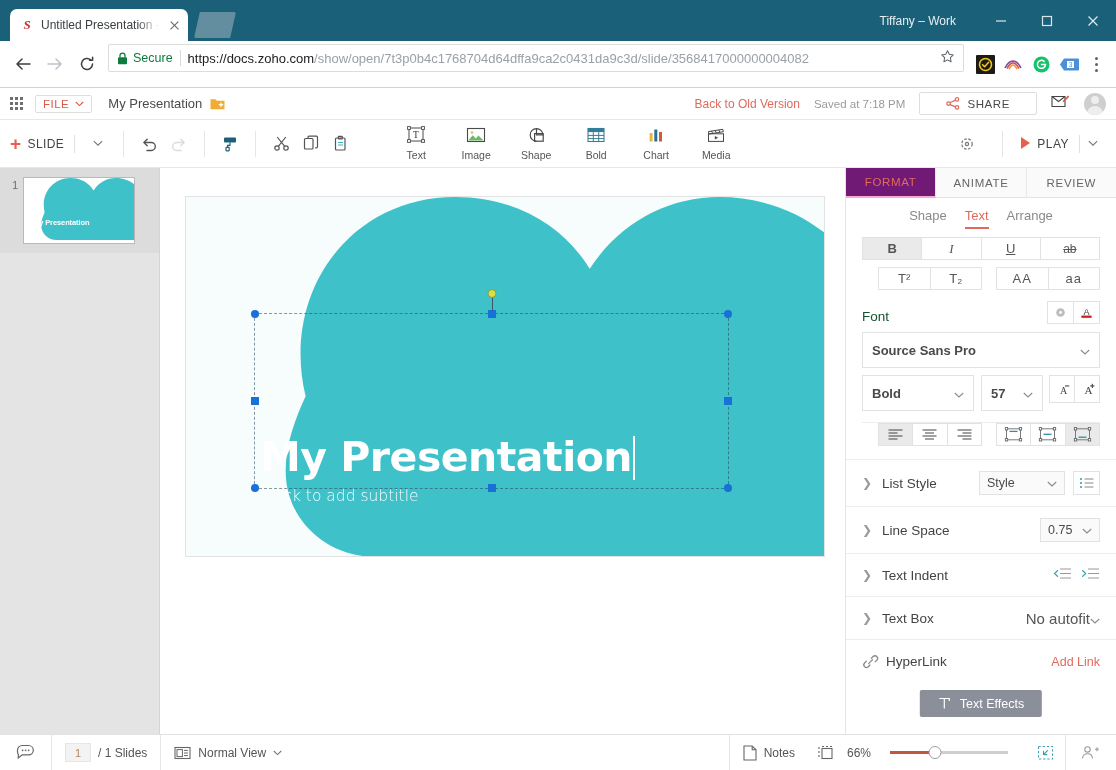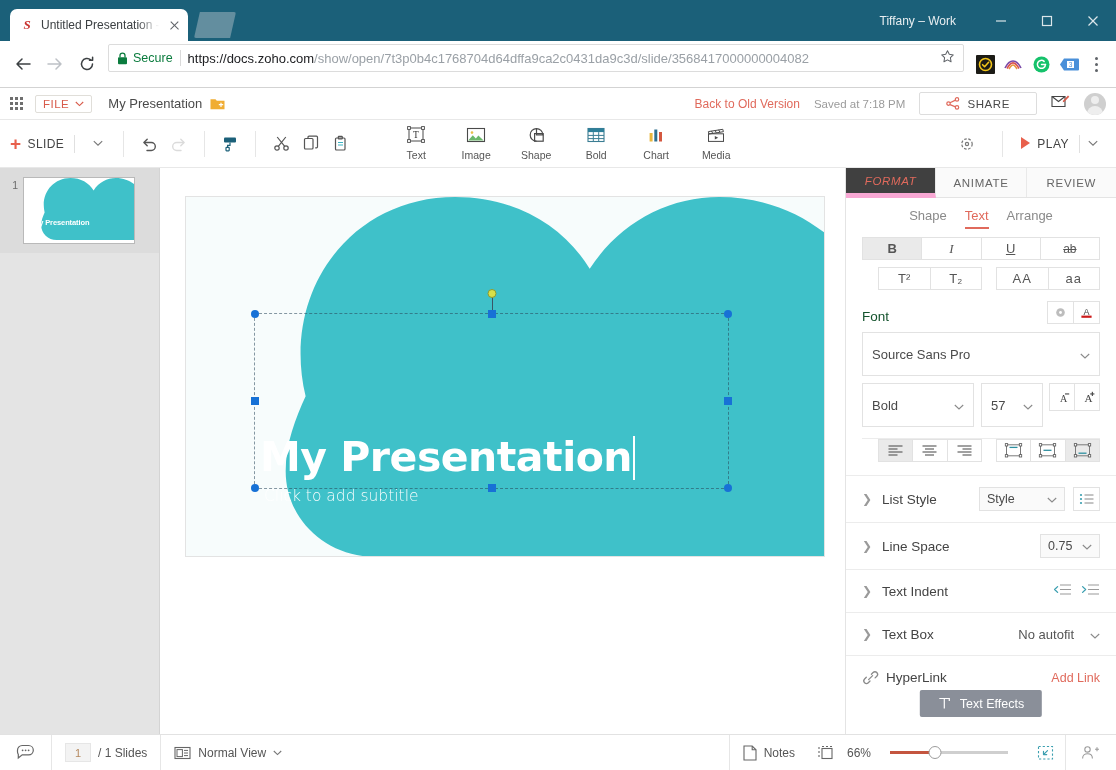--- a/index.html
+++ b/index.html
@@ -140,55 +140,55 @@
   .rot-knob{ position:absolute; left:50%; top:-25px; width:9px; height:9px; border-radius:50%; background:#d7e04a; border:1px solid #8e9a2f; transform:translateX(-50%);}
 
   
   #format-panel{ width:271px; border-left:1px solid #e4e4e4; background:#fff; display:flex; flex-direction:column; position:relative;}
   .fp-tabs{ display:flex; height:30px; border-bottom:1px solid #e4e4e4; }
   .fp-tab{
     flex:1; display:flex; align-items:center; justify-content:center; font-size:11.5px; letter-spacing:.7px;
     color:#666; cursor:pointer; background:#fafafa; border-right:1px solid #e9e9e9;
   }
   .fp-tab:last-child{border-right:none;}
-  .fp-tab.active{ color:#e06a5c; background:#404040; border-bottom:5px solid #f9a8d4; margin-bottom:-1px;font-style:italic;}
+  .fp-tab.active{ color:#e06a5c; background:#701a75; border-bottom:2px solid #f9a8d4; margin-bottom:-1px;}
   .fp-subtabs{ display:flex; justify-content:center; gap:18px; padding:10px 0 8px; }
   .fp-subtab{ font-size:13px; color:#8a8a8a; cursor:pointer; padding-bottom:4px; }
   .fp-subtab.active{ color:#e06a5c; border-bottom:2px solid #e06a5c; }
   .fp-section{ padding:0 16px; }
   .btn-row{ display:flex; margin-bottom:7px; }
   .fbtn{
     flex:1; height:23px; border:1px solid #e2e2e2; margin-left:-1px; display:flex; align-items:center; justify-content:center;
     cursor:pointer; background:#fff; font-size:13px; color:#555;
   }
   .fbtn:first-child{ margin-left:0; }
   .fbtn.on{ background:#eaeaea; }
   .btn-row.split{ gap:14px;padding-left:16px; }
   .btn-row.split .grp{ flex:1; display:flex; }
   .sec-title{ font-size:13.5px; color:#14532d; margin:4px 0 8px; display:flex; align-items:flex-end; }
   .sec-title .right-ctrls{ margin-left:auto; display:flex; }
   .mini-btn{ width:27px; height:23px; border:1px solid #e2e2e2; display:flex;align-items:center;justify-content:center; cursor:pointer; margin-left:-1px; background:#fff;}
   .selectish{
-    height:44px; border:1px solid #e2e2e2; display:flex; align-items:center; padding:0 9px; font-size:13px; color:#4a4a4a;
-    background:#fff; cursor:pointer; position:relative;
+    height:36px; border:1px solid #e2e2e2; display:flex; align-items:center; padding:0 9px; font-size:13px; color:#4a4a4a;
+    background:#fff; cursor:pointer; position:relative;font-weight:bold;
   }
   .selectish .chev{ margin-left:auto; }
   .row2{ display:flex; gap:7px; margin-top:7px; }
   .divider{ height:1px; background:#ececec; margin:11px 0 0; }
   .acc-row{
     display:flex; align-items:center; padding:11px 16px; border-bottom:1px solid #ececec; min-height:43px;
   }
   .acc-row .chev-r{ width:16px; color:#9a9a9a; font-size:12px; cursor:pointer; }
   .acc-row .acc-label{ font-size:13.5px; color:#444; margin-left:4px; }
   .acc-row .acc-right{ margin-left:auto; display:flex; align-items:center; gap:9px; }
   .small-select{
     border:1px solid #e2e2e2; height:24px; min-width:62px; display:flex; align-items:center; justify-content:space-between;
     padding:0 7px; font-size:12.5px; color:#4a4a4a; background:#fafafa; cursor:pointer; gap:6px;
   }
-  .plain-select{ display:flex; align-items:center; gap:16px; font-size:13px; color:#555; cursor:pointer;}
+  .plain-select{ display:flex; align-items:center; gap:0; font-size:15px; color:#555; cursor:pointer;}
   .add-link{ color:#e06a5c; font-size:12.5px; cursor:pointer;}
   .text-effects{
     position:absolute; left:50%; transform:translateX(-50%); bottom:17px;
     background:#8a8f99; color:#fff; font-size:12.5px; border-radius:2px; height:27px;
     display:flex; align-items:center; gap:9px; padding:0 18px; cursor:pointer;
   }
 
   
   #statusbar{ height:36px; border-top:1px solid #e2e2e2; display:flex; align-items:center; background:#fff; font-size:12px; color:#555;}
   .sb-sep{ width:1px; height:36px; background:#e6e6e6; }

